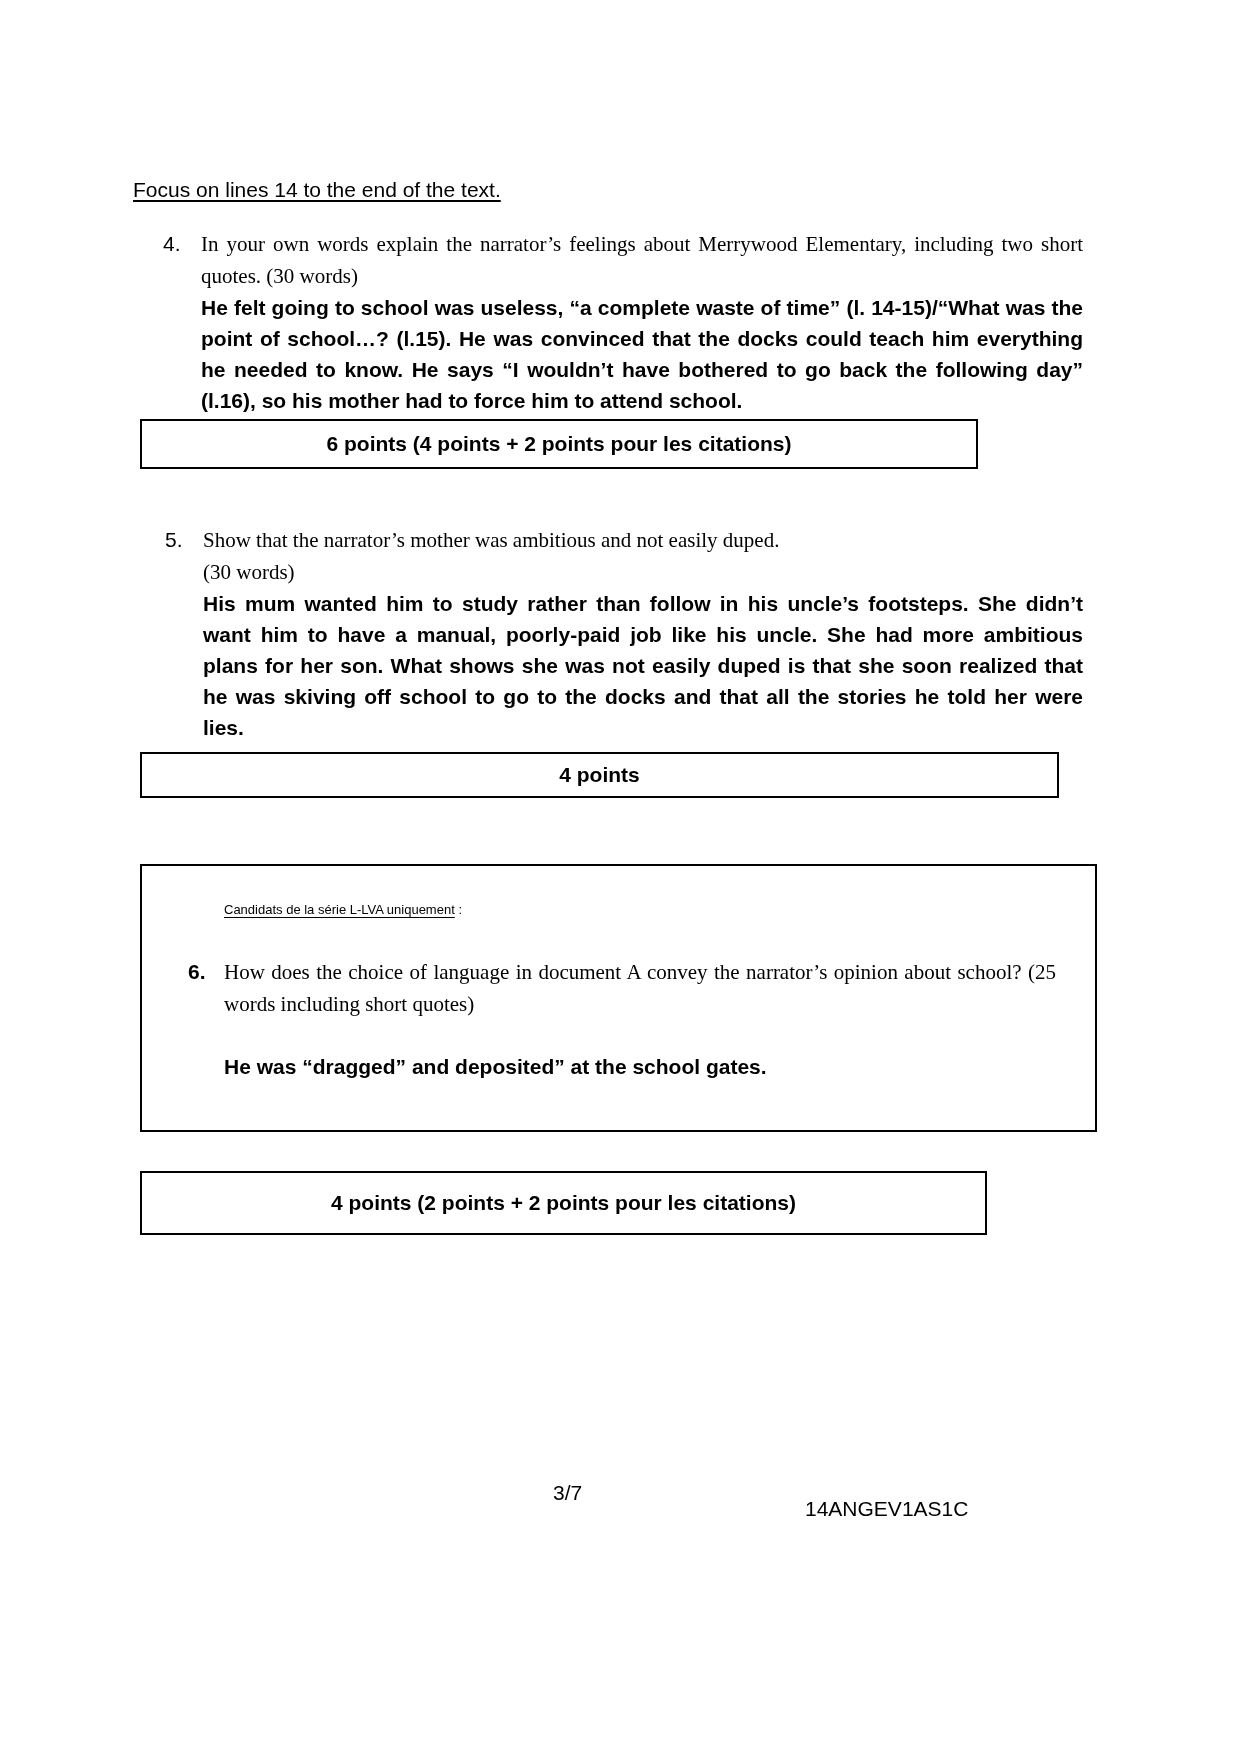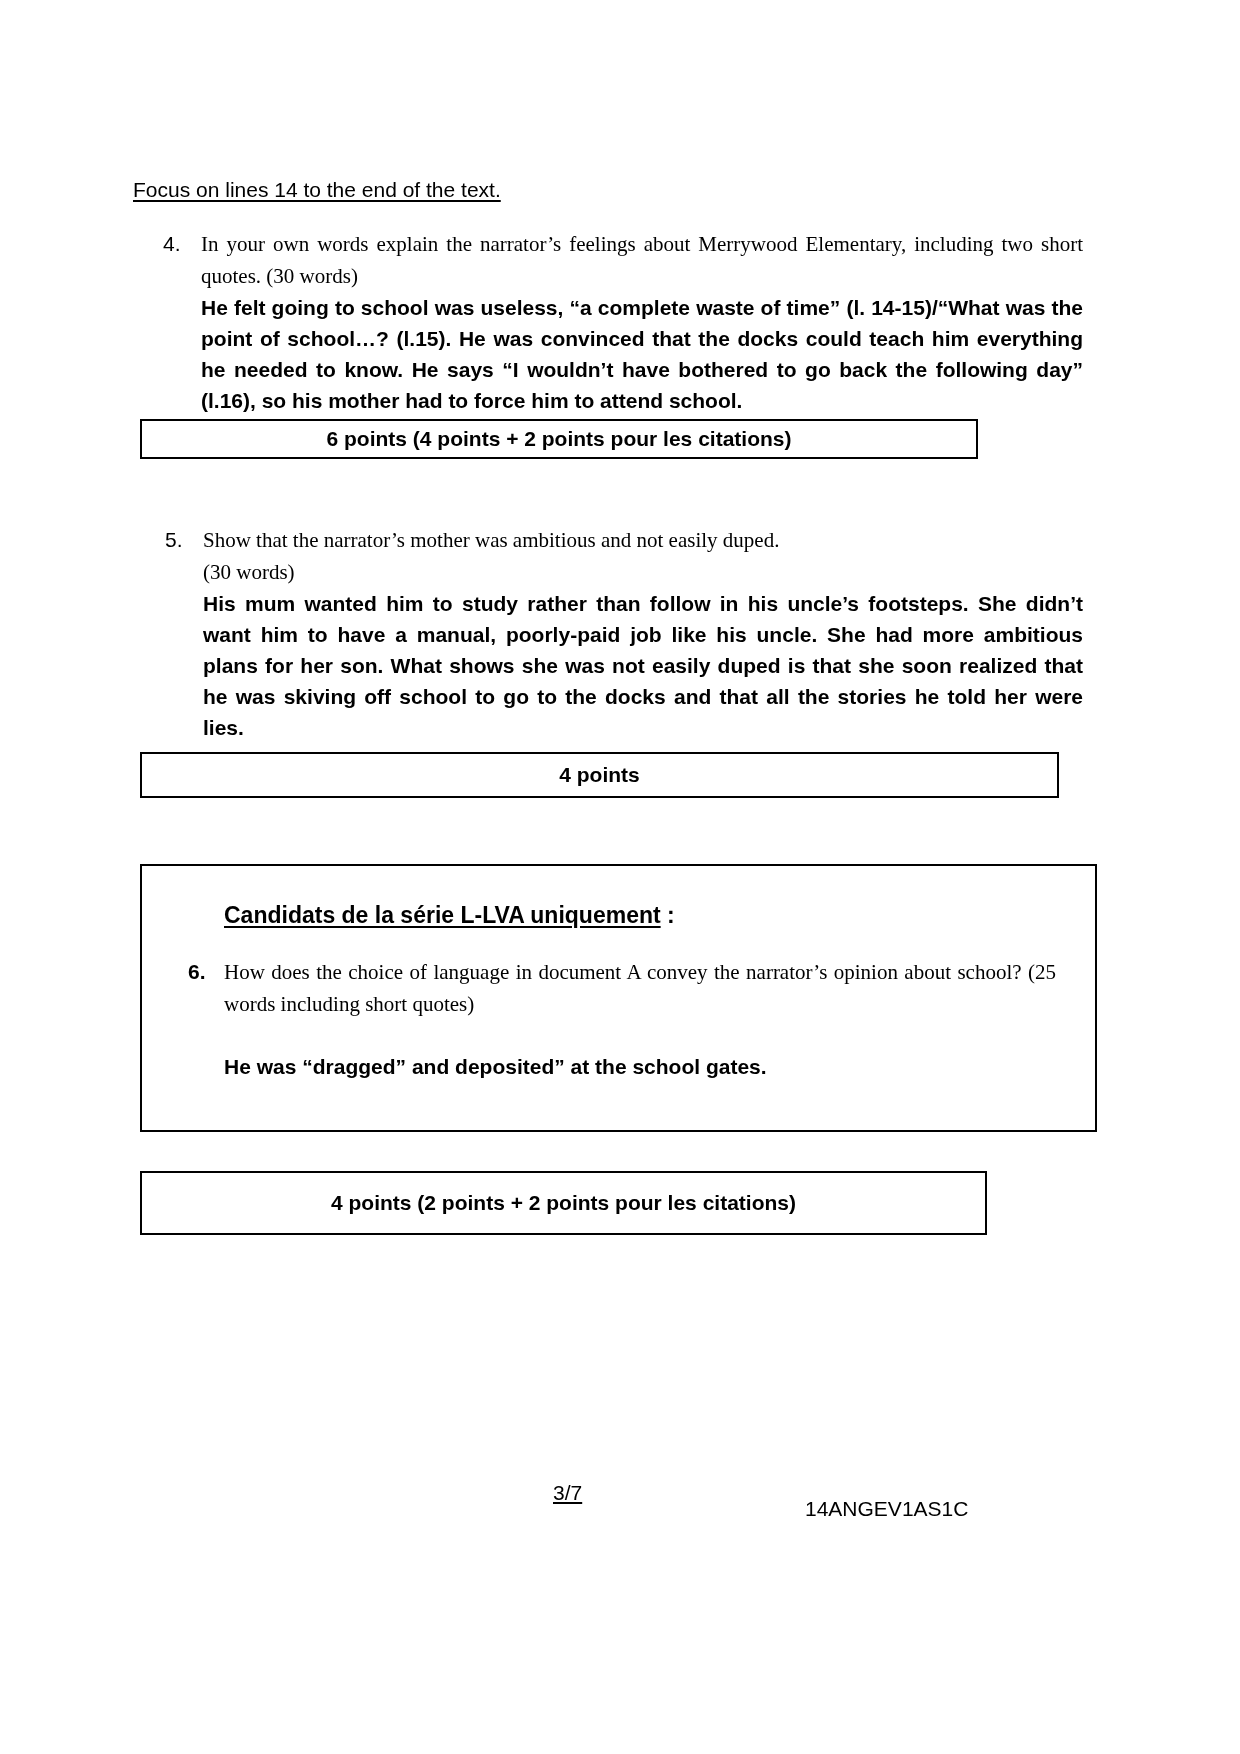--- a/index.html
+++ b/index.html
@@ -45,38 +45,38 @@
     position: absolute;
     border: 2px solid #000000;
     display: flex;
     align-items: center;
     justify-content: center;
     font-size: 21px;
     font-weight: bold;
     text-align: center;
     background: #ffffff;
   }
-  #score-box-1 { top: 419px; left: 140px; width: 838px; height: 40px; }
+  #score-box-1 { top: 419px; left: 140px; width: 838px; height: 50px; }
   #score-box-2 { top: 752px; left: 140px; width: 919px; height: 46px; }
   #score-box-3 { top: 1171px; left: 140px; width: 847px; height: 64px; }
   .lva-box {
     position: absolute;
     top: 864px;
     left: 140px;
     width: 957px;
     height: 268px;
     border: 2px solid #000000;
     background: #ffffff;
   }
   .lva-heading {
     position: absolute;
     top: 36px;
     left: 82px;
-    font-size: 23px;
-    font-weight: bold;
+    font-size: 13px;
+    font-weight: normal;
   }
   .lva-heading .underlined {
     text-decoration: underline;
     text-underline-offset: 3px;
   }
   #q6-block {
     top: 90px;
     left: 46px;
     width: 868px;
     position: absolute;
@@ -90,21 +90,20 @@
     position: absolute;
     top: 1481px;
     left: 0;
     width: 1240px;
     font-size: 21px;
   }
   .footer .page-number {
     position: absolute;
     left: 553px;
     top: 0;
-    text-decoration: underline;
   }
   .footer .doc-code {
     position: absolute;
     left: 805px;
     top: 16px;
   }
 </style>
 </head>
 <body>
 

